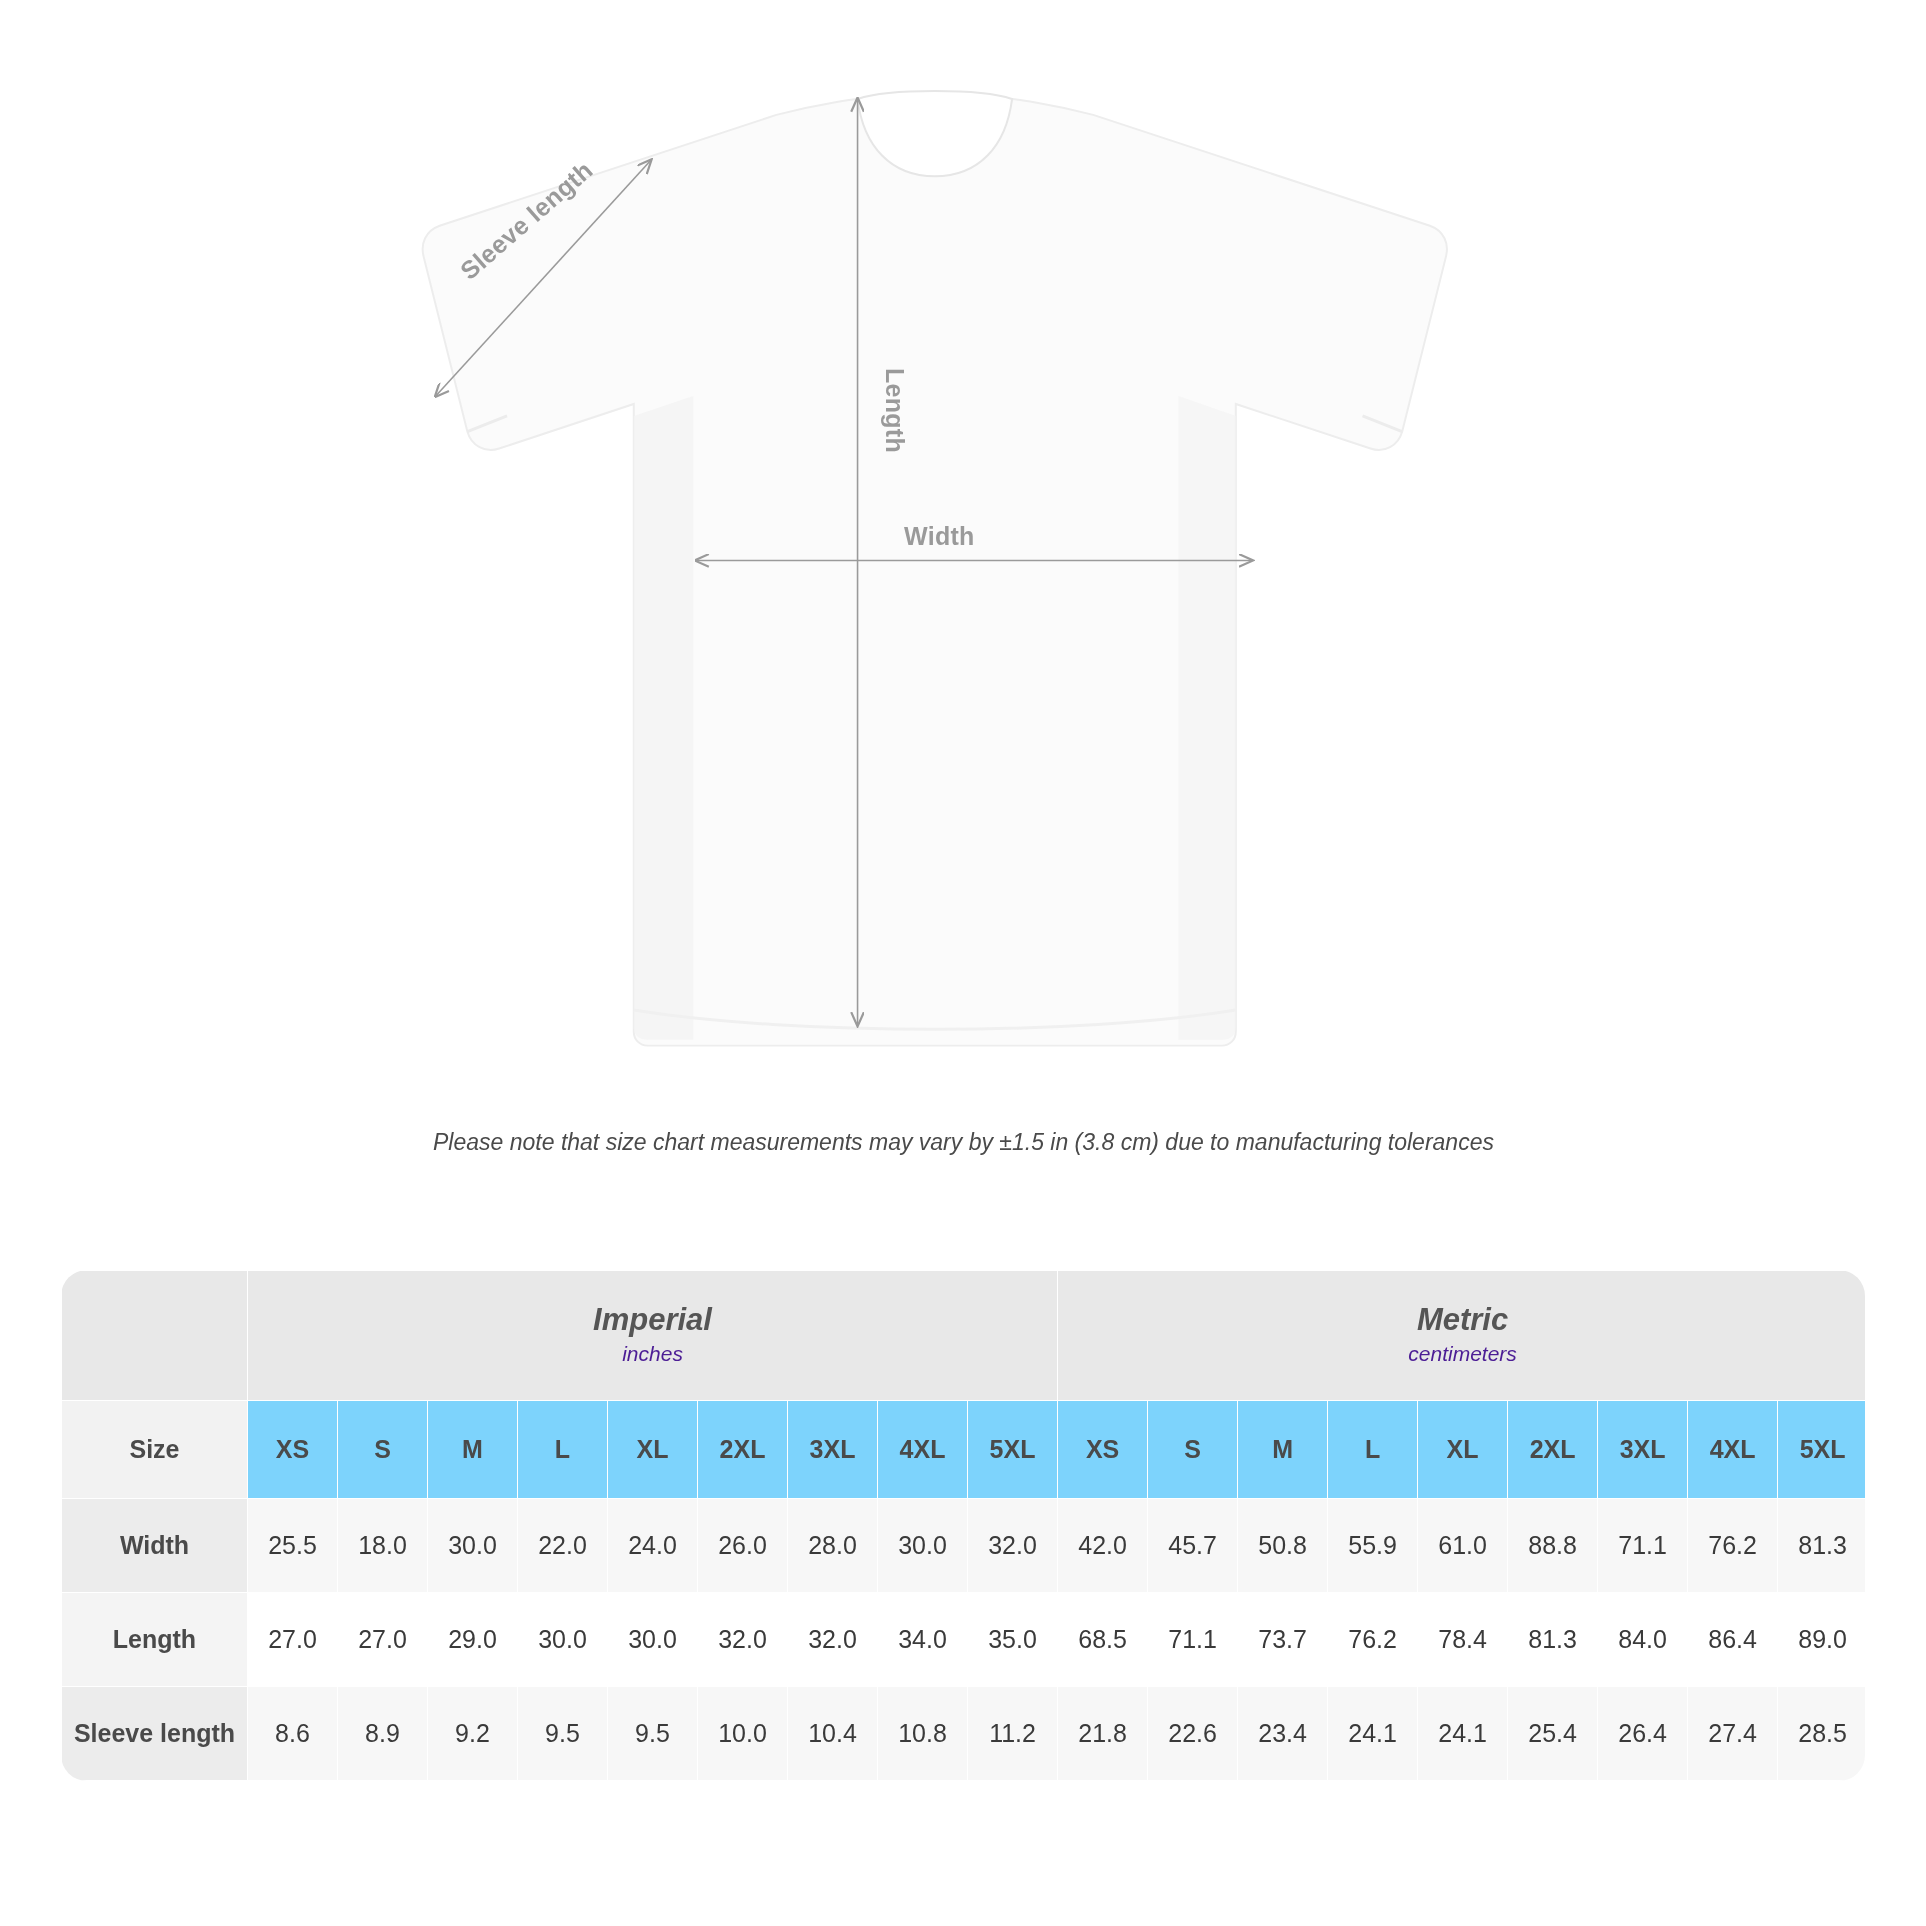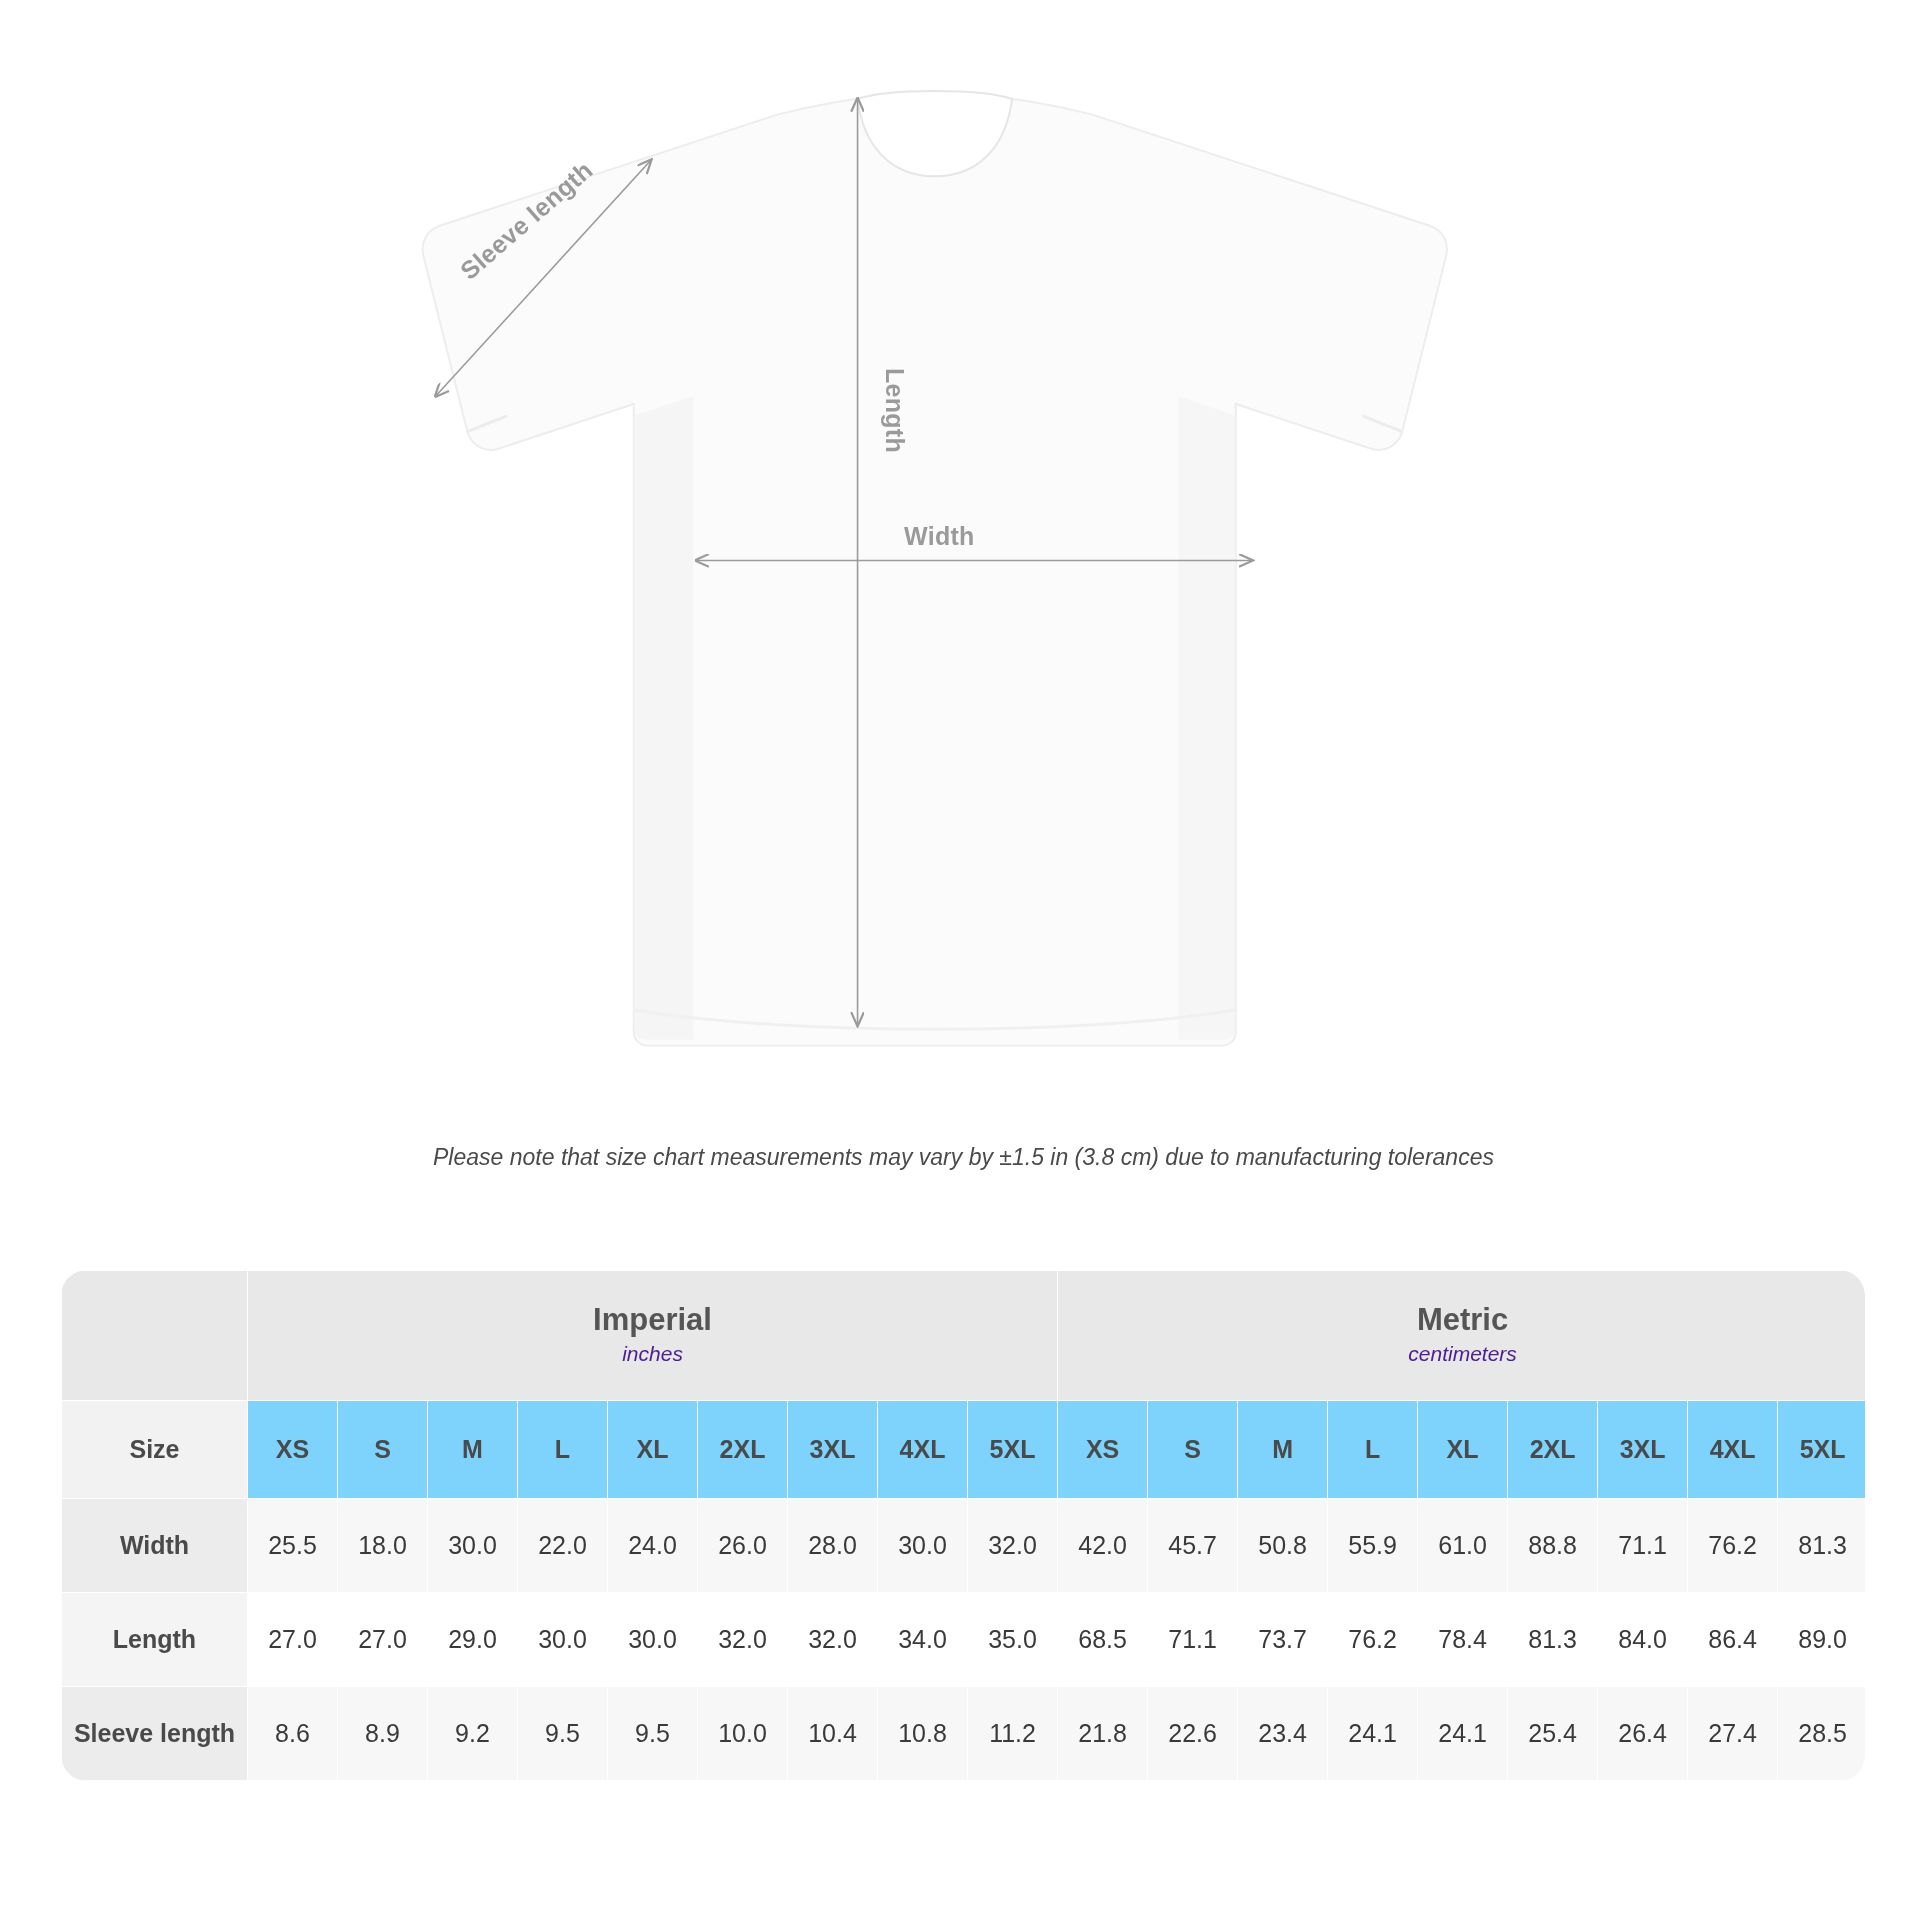--- a/index.html
+++ b/index.html
@@ -68,21 +68,21 @@
     font-size: 41px;
     font-weight: bold;
     color: #1f1f1f;
     margin: 0 0 16px 0;
     letter-spacing: -0.2px;
   }
   .subtitle {
     font-size: 23px;
     font-style: italic;
     color: #4a4a4a;
-    margin: 15px;
+    margin: 0;
   }
 
   
   .table-wrap {
     position: absolute;
     left: 61px;
     top: 1270px;
     width: 1804px;
     border-radius: 26px;
     overflow: hidden;
@@ -98,20 +98,21 @@
     text-align: center;
     vertical-align: middle;
   }
   .unitgroup {
     background: #e8e8e8;
     height: 129px;
     padding: 0;
   }
   .unitgroup .unit-name {
     font-size: 31px;
+    font-style: italic;
     font-weight: bold;
     color: #555555;
     line-height: 1.2;
   }
   .unitgroup .unit-sub {
     font-size: 21px;
     font-style: italic;
     color: #4c1d95;
     line-height: 1.5;
   }

